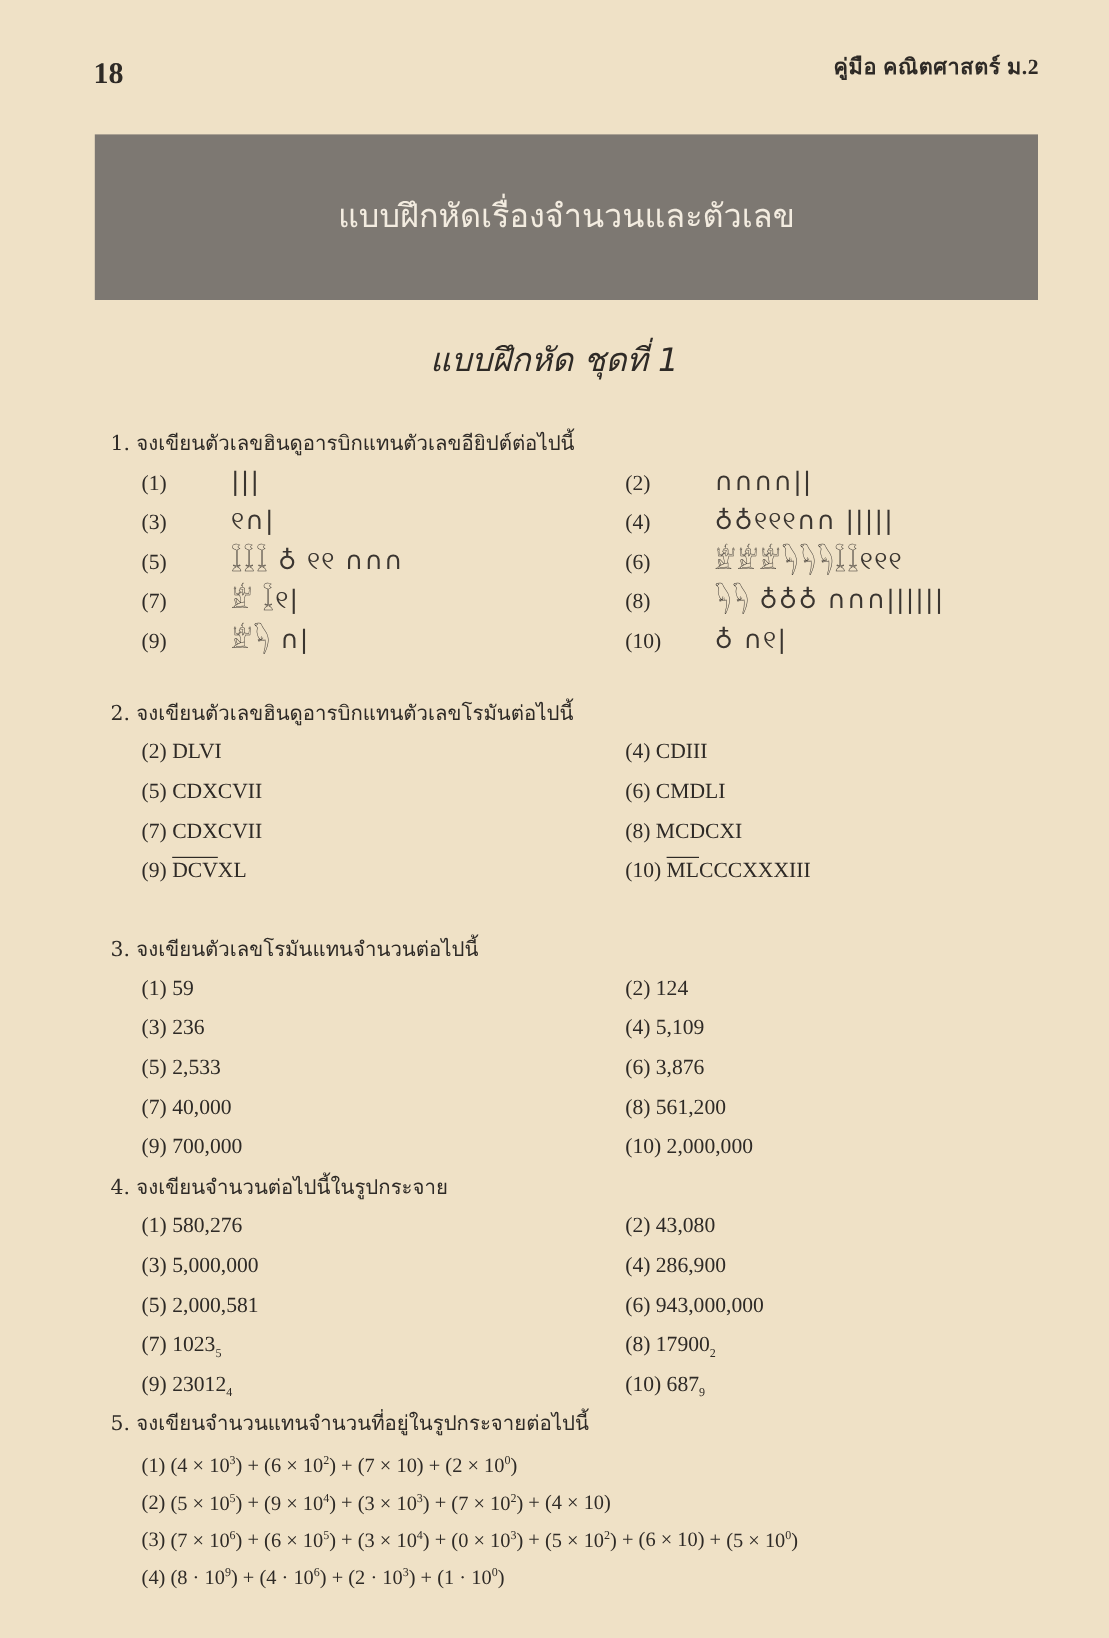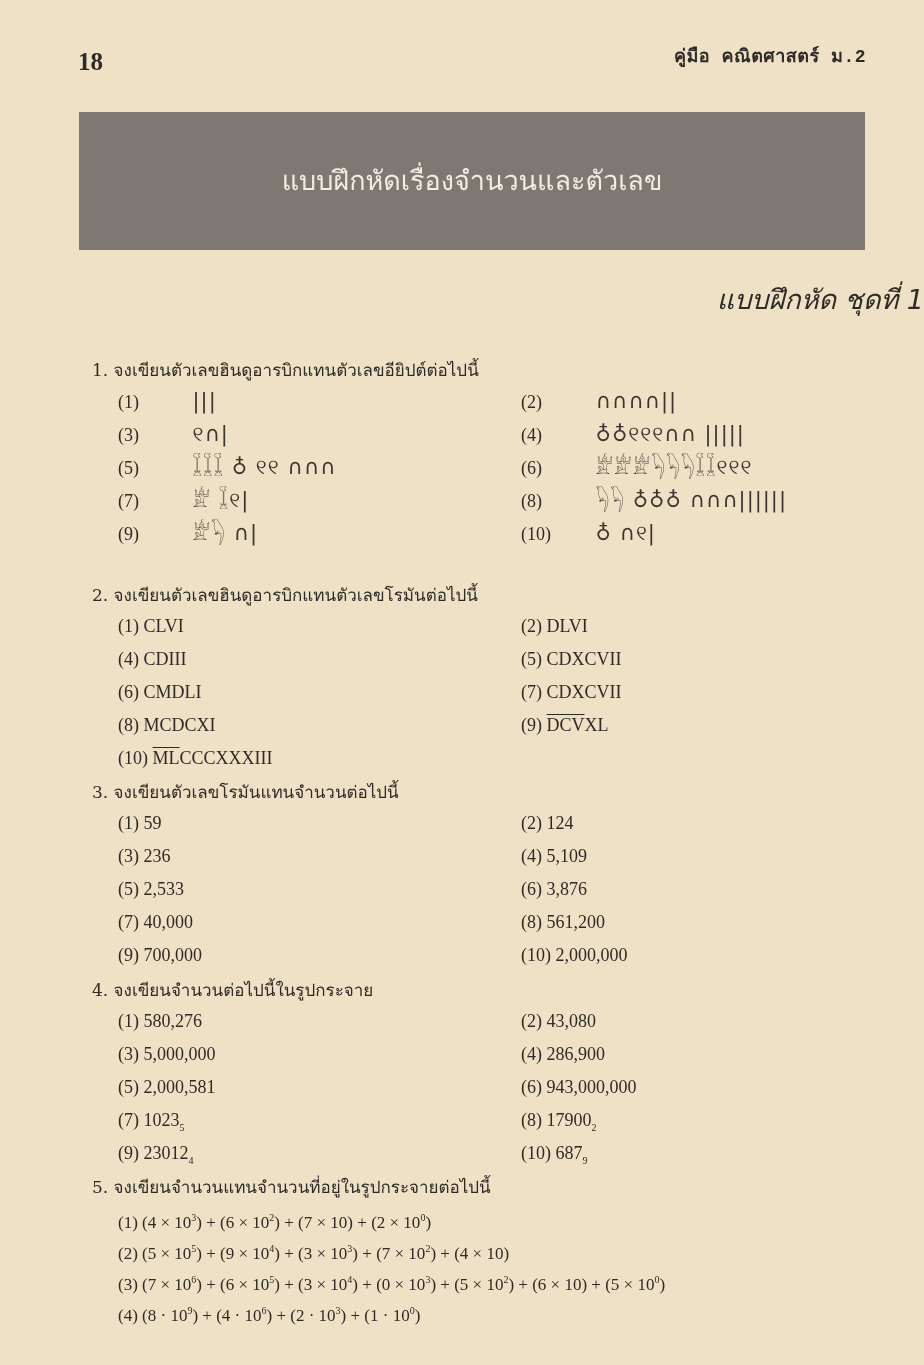--- a/index.html
+++ b/index.html
@@ -1,24 +1,24 @@
 <!DOCTYPE html>
 <html><head>
 <meta charset="utf-8">
 <style>
   html,body{margin:0;padding:0;}
   body{width:924px;height:1365px;background:#efe1c6;position:relative;overflow:hidden;
        font-family:"Liberation Serif","DejaVu Serif",serif;color:#2e2a26;}
   .page-num{position:absolute;left:78px;top:36px;font-size:25px;font-weight:bold;margin-top:12px;}
-  .running-head{position:absolute;right:58px;top:41px;font-size:18px;font-weight:bold;font-family:Liberation Mono, monospace;letter-spacing:0.5px;text-align:center;}
+  .running-head{position:absolute;right:58px;top:41px;font-size:18px;font-weight:bold;font-family:Liberation Serif, serif;letter-spacing:0.5px;text-align:center;}
   .banner{position:absolute;left:79px;top:112px;width:786px;height:138px;background:#7d7872;
           display:flex;flex-direction:row;align-items:center;justify-content:center;color:#f3ece0;}
   .banner .t1{font-family:"DejaVu Sans",sans-serif;font-size:27px;line-height:44px;}
   .banner .t2{font-family:"DejaVu Sans",sans-serif;font-size:27px;line-height:52px;}
-  .set-title{position:absolute;left:0;width:924px;top:278px;text-align:right;font-family:"DejaVu Sans",sans-serif;
+  .set-title{position:absolute;left:0;width:924px;top:278px;text-align:center;font-family:"DejaVu Sans",sans-serif;
              font-style:italic;font-size:27px;color:#2e2a26;}
   .section{position:absolute;left:92px;width:800px;}
   .q-head{font-size:17px;font-family:"DejaVu Serif",serif;height:30px;line-height:30px;}
   .grid{display:grid;grid-template-columns:403px 400px;margin-left:26px;}
   .item{font-size:18px;height:33px;line-height:33px;white-space:nowrap;}
   .item .lbl{display:inline-block;}
   .egy .lbl{width:70px;}
   .egy .val{font-family:"DejaVu Sans",sans-serif;font-size:21px;letter-spacing:1px;color:#3a3530;}
   .ol{text-decoration:overline;}
   .expr{font-size:17px;height:31px;line-height:31px;margin-left:26px;white-space:nowrap;}
@@ -50,21 +50,20 @@
       <div class="item egy"><span class="lbl">(7)</span> <span class="val">𓁨 𓆼୧|</span></div>
       <div class="item egy"><span class="lbl">(8)</span> <span class="val">𓆐𓆐 ♁♁♁ ∩∩∩||||||</span></div>
       <div class="item egy"><span class="lbl">(9)</span> <span class="val">𓁨𓆐 ∩|</span></div>
       <div class="item egy"><span class="lbl">(10)</span> <span class="val">♁ ∩୧|</span></div>
     </div>
 </div>
 
 <div class="section" style="top:580px;">
   <div class="q-head">2. จงเขียนตัวเลขฮินดูอารบิกแทนตัวเลขโรมันต่อไปนี้</div>
   <div class="grid" id="q2grid">
-      <div class="item "><span class="lbl">(1)</span> <span class="val">CLVI</span></div>
       <div class="item "><span class="lbl">(2)</span> <span class="val">DLVI</span></div>
       <div class="item "><span class="lbl">(4)</span> <span class="val">CDIII</span></div>
       <div class="item "><span class="lbl">(5)</span> <span class="val">CDXCVII</span></div>
       <div class="item "><span class="lbl">(6)</span> <span class="val">CMDLI</span></div>
       <div class="item "><span class="lbl">(7)</span> <span class="val">CDXCVII</span></div>
       <div class="item "><span class="lbl">(8)</span> <span class="val">MCDCXI</span></div>
       <div class="item "><span class="lbl">(9)</span> <span class="ol">DCV</span><span class="val">XL</span></div>
       <div class="item "><span class="lbl">(10)</span> <span class="ol">ML</span><span class="val">CCCXXXIII</span></div>
     </div>
 </div>

